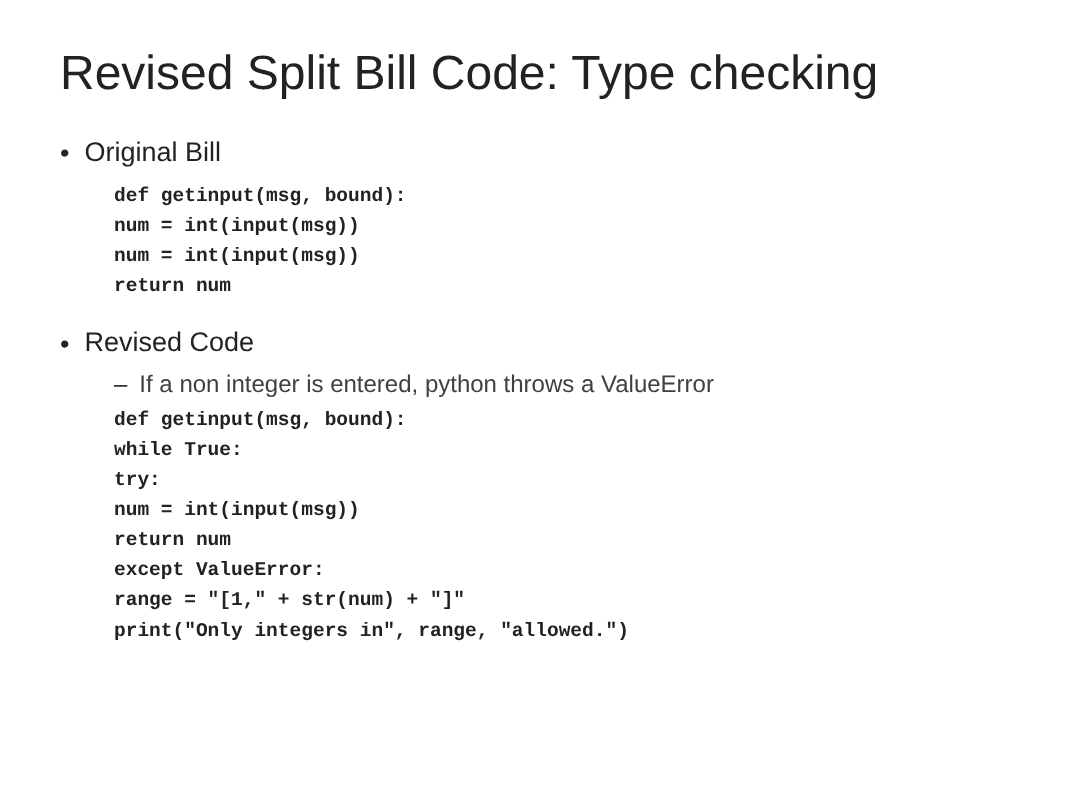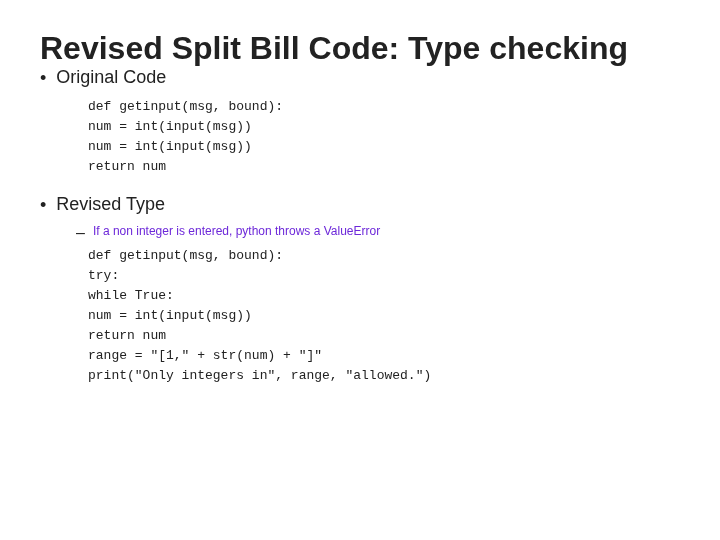--- a/index.html
+++ b/index.html
@@ -12,22 +12,23 @@
       background: #ffffff;
       font-family: Arial, Helvetica, sans-serif;
       width: 720px;
       height: 540px;
       overflow: hidden;
       padding: 30px 40px;
     }
 
     h1 {
       font-size: 32px;
-      font-weight: bold;
+      font-weight: normal;
       color: #222;
+      margin-bottom: 24px;
     }
 
     .bullet-section {
       margin-bottom: 16px;
     }
 
     .bullet-item {
       display: flex;
       align-items: flex-start;
       margin-bottom: 8px;
@@ -42,23 +43,24 @@
 
     .bullet-label {
       font-size: 18px;
       color: #222;
     }
 
     .code-block {
       font-family: 'Courier New', Courier, monospace;
       font-size: 13px;
       color: #222;
-      margin-left: 48px;
+      margin-left: 36px;
       margin-top: 4px;
       line-height: 1.55;
+      font-weight: bold;
     }
 
     .sub-bullet {
       margin-left: 36px;
       margin-top: 6px;
       margin-bottom: 4px;
     }
 
     .sub-bullet-item {
       display: flex;
@@ -66,55 +68,56 @@
       font-size: 16px;
       color: #222;
     }
 
     .dash {
       margin-right: 8px;
       font-size: 16px;
     }
 
     .sub-label {
-      font-size: 12px;
-      color: #6d28d9;
+      font-size: 16px;
+      color: #404040;
     }
   </style>
 </head>
 <body>
 
 <h1>Revised Split Bill Code: Type checking</h1>
 
 <div class="bullet-section">
   <div class="bullet-item">
     <span class="bullet-dot">•</span>
-    <span class="bullet-label">Original Code</span>
+    <span class="bullet-label">Original Bill</span>
   </div>
   <div class="code-block">
     <div>def getinput(msg, bound):</div>
     <div>    num = int(input(msg))</div>
     <div>        num = int(input(msg))</div>
     <div>    return num</div>
   </div>
 </div>
 
 <div class="bullet-section">
   <div class="bullet-item">
     <span class="bullet-dot">•</span>
-    <span class="bullet-label">Revised Type</span>
+    <span class="bullet-label">Revised Code</span>
   </div>
   <div class="sub-bullet">
     <div class="sub-bullet-item">
       <span class="dash">–</span>
       <span class="sub-label">If a non integer is entered, python throws a ValueError</span>
     </div>
   </div>
   <div class="code-block">
     <div>def getinput(msg, bound):</div>
+    <div>    while True:</div>
     <div>        try:</div>
-    <div>    while True:</div>
     <div>            num = int(input(msg))</div>
     <div>                return num</div>
+    <div>        except ValueError:</div>
     <div>            range = "[1," + str(num) + "]"</div>
     <div>            print("Only integers in", range, "allowed.")</div>
   </div>
 </div>
 
 </body></html>

